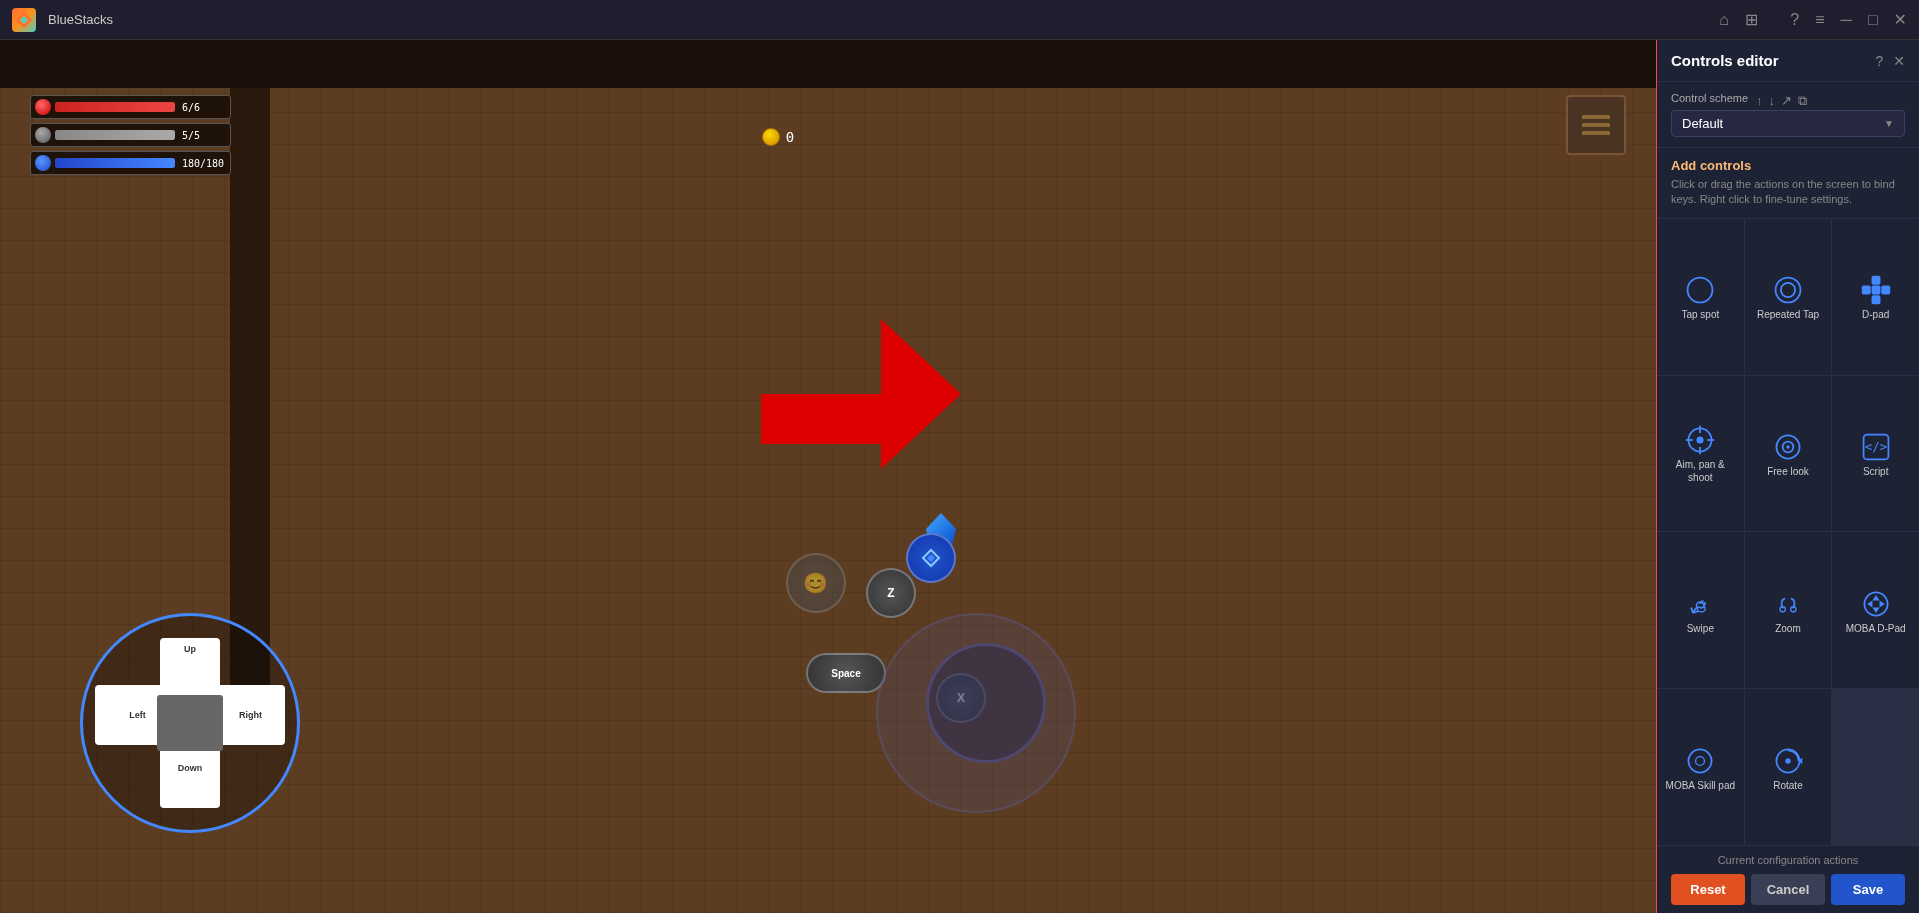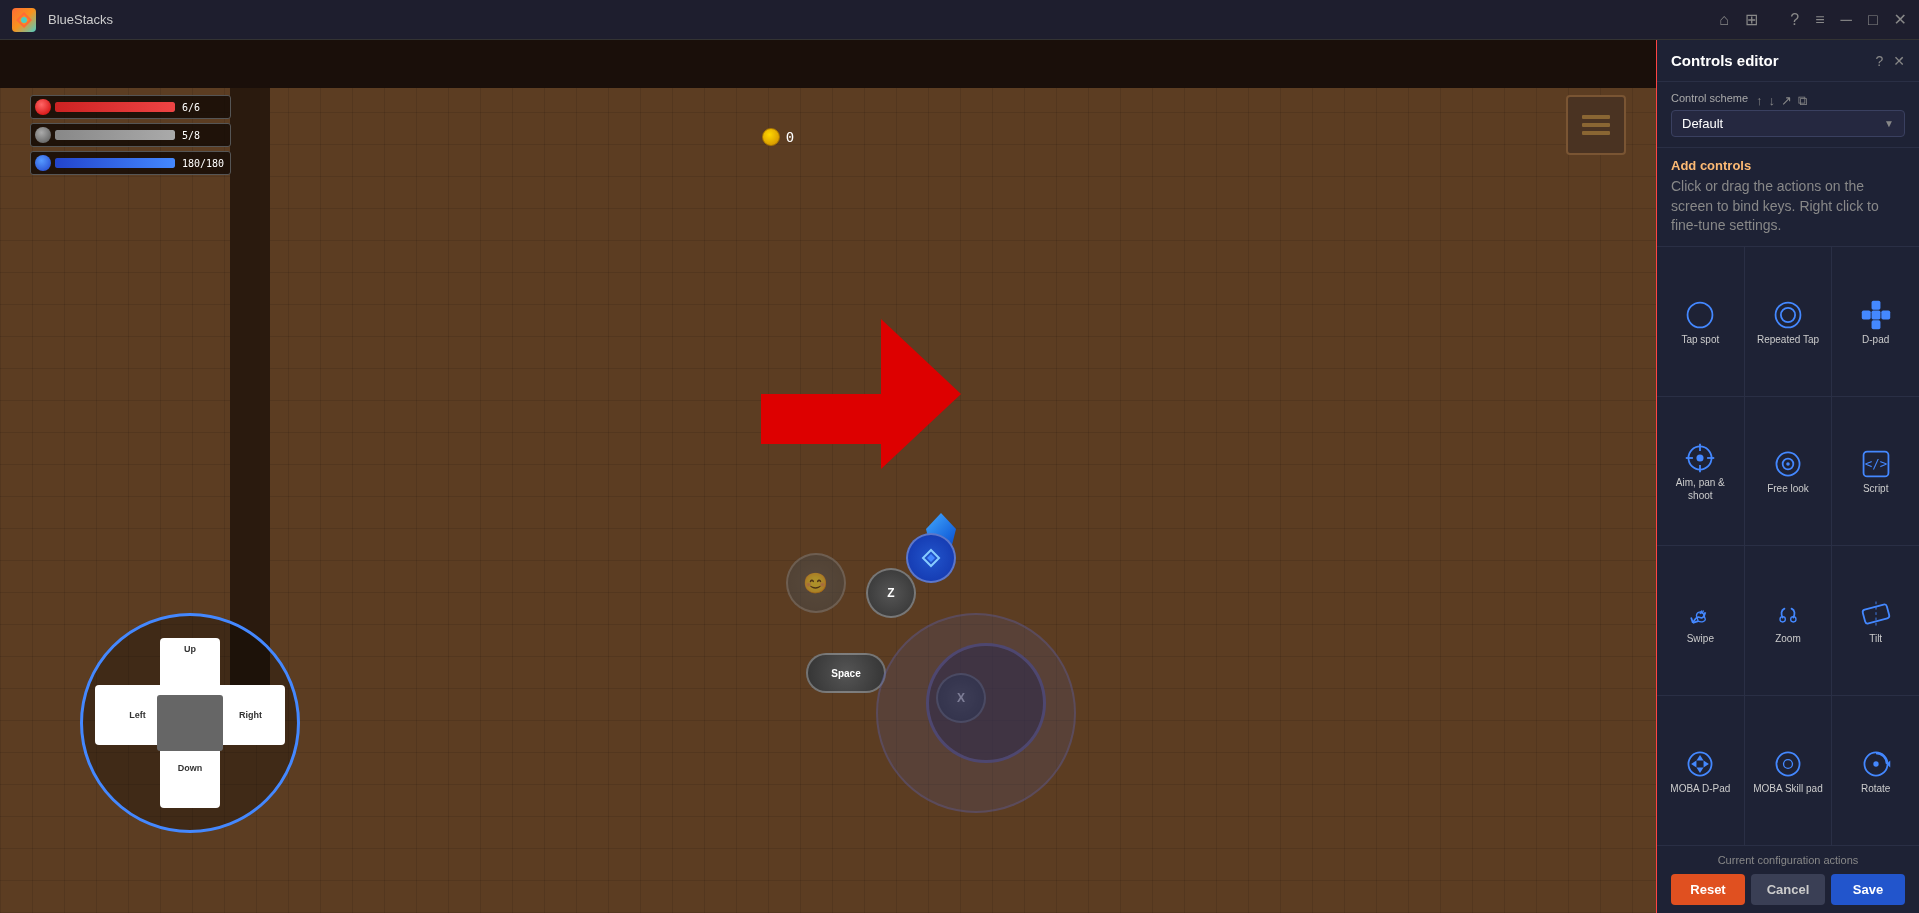--- a/index.html
+++ b/index.html
@@ -378,21 +378,21 @@
       border-bottom: 1px solid #2a2f45;
     }
     .add-controls-title {
       color: #fdba74;
       font-size: 13px;
       font-weight: 600;
       margin-bottom: 4px;
     }
     .add-controls-desc {
       color: #888;
-      font-size: 14px;
+      font-size: 11px;
       line-height: 1.4;
     }
 
     
     .controls-grid {
       display: grid;
       grid-template-columns: 1fr 1fr 1fr;
       gap: 1px;
       background: #2a2f45;
       flex: 1;
@@ -503,21 +503,21 @@
         <div class="hud-bar-container">
           <div class="hud-bar-fill bar-health"></div>
         </div>
         <span class="hud-text">6/6</span>
       </div>
       <div class="hud-row">
         <div class="hud-icon hud-icon-shield"></div>
         <div class="hud-bar-container">
           <div class="hud-bar-fill bar-shield"></div>
         </div>
-        <span class="hud-text">5/8</span>
+        <span class="hud-text">5/5</span>
       </div>
       <div class="hud-row">
         <div class="hud-icon hud-icon-mana"></div>
         <div class="hud-bar-container">
           <div class="hud-bar-fill bar-mana"></div>
         </div>
         <span class="hud-text">180/180</span>
       </div>
     </div>
 
@@ -705,29 +705,20 @@
 
             <path d="M12 22 C10 18 10 14 14 12" fill="none" stroke="#4488ff" stroke-width="2" stroke-linecap="round"></path>
             <path d="M24 22 C26 18 26 14 22 12" fill="none" stroke="#4488ff" stroke-width="2" stroke-linecap="round"></path>
             <circle cx="12" cy="24" r="3" fill="none" stroke="#4488ff" stroke-width="1.5"></circle>
             <circle cx="24" cy="24" r="3" fill="none" stroke="#4488ff" stroke-width="1.5"></circle>
           </svg>
         </div>
         <span class="control-label">Zoom</span>
       </div>
 
-      <div class="control-item">
-        <div class="control-icon">
-          <svg class="ctrl-svg" viewBox="0 0 36 36">
-            <rect x="4" y="10" width="28" height="16" rx="3" fill="none" stroke="#4488ff" stroke-width="2" transform="rotate(-15 18 18)"></rect>
-            <line x1="18" y1="4" x2="18" y2="32" stroke="#4488ff" stroke-width="1" stroke-dasharray="3,3"></line>
-          </svg>
-        </div>
-        <span class="control-label">Tilt</span>
-      </div>
 
       <div class="control-item">
         <div class="control-icon">
           <svg class="ctrl-svg" viewBox="0 0 36 36">
             <circle cx="18" cy="18" r="13" fill="none" stroke="#4488ff" stroke-width="2"></circle>
             <polygon points="18,8 22,14 14,14" fill="#4488ff"></polygon>
             <polygon points="18,28 22,22 14,22" fill="#4488ff"></polygon>
             <polygon points="8,18 14,14 14,22" fill="#4488ff"></polygon>
             <polygon points="28,18 22,14 22,22" fill="#4488ff"></polygon>
           </svg>

